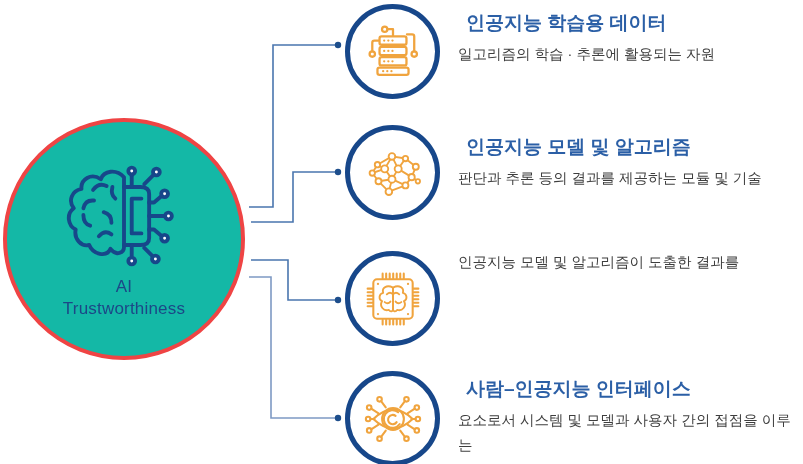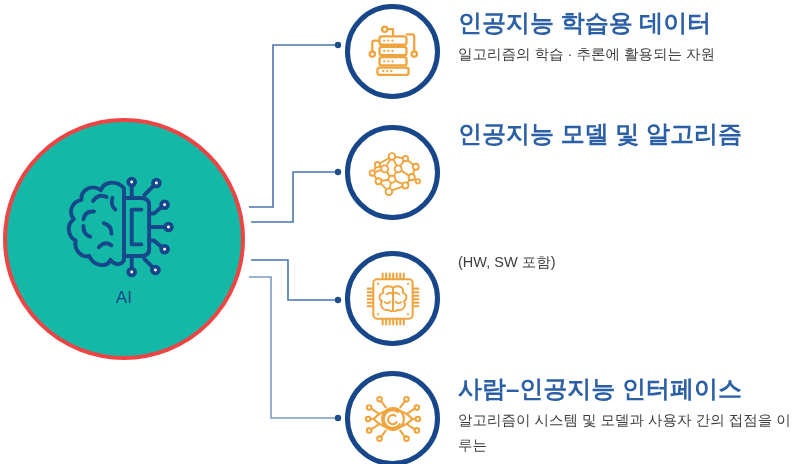--- a/index.html
+++ b/index.html
@@ -19,21 +19,21 @@
     font-weight:500;letter-spacing:.2px;
   }
   
   .badge{
     position:absolute;left:345px;width:85px;height:85px;border:5px solid #17478a;
     border-radius:50%;background:#ffffff;display:flex;align-items:center;justify-content:center;
   }
   .badge svg{display:block;}
   
   .item-text{position:absolute;left:458px;width:345px;}
-  .title{font-size:24px;font-weight:bold;color:#2b5fa6;margin:0 0 8px 0;line-height:22px;}
+  .title{font-size:19px;font-weight:bold;color:#2b5fa6;margin:0 0 8px 8px;line-height:22px;}
   .body-line{font-size:14.5px;color:#3e3e3e;line-height:25px;}
 </style>
 </head>
 <body>
 
 <div class="canvas">
 
   <svg class="connectors" viewBox="0 0 803 464" fill="none">
     <path d="M249,207 L273,207 L273,45 L336,45" stroke="#4a76ae" stroke-width="1.6"></path>
     <path d="M251,222 L293,222 L293,172 L336,172" stroke="#4a76ae" stroke-width="1.6"></path>
@@ -69,20 +69,21 @@
         <circle cx="112" cy="60" r="3.5" fill="#ffffff"></circle>
       <path d="M92,74 h5 l7,6"></path>  
         <circle cx="108" cy="83" r="3.5" fill="#ffffff"></circle>
       <path d="M74,90 V101"></path>  
         <circle cx="74" cy="106.5" r="3.5" fill="#ffffff"></circle>
       <path d="M87,93 l8,8"></path>  
         <circle cx="98.5" cy="104.5" r="3.5" fill="#ffffff"></circle>
     </svg>
     <div class="hub-label">
       <div>AI</div>
+      <div>Trustworthiness</div>
     </div>
   </div>
 
   <div class="badge" style="top:4px;">
     <svg width="58" height="58" viewBox="0 0 56 56" fill="none" stroke="#f0a43e" stroke-width="2.2" stroke-linecap="round" stroke-linejoin="round">
       <circle cx="20" cy="6" r="2.6" fill="#ffffff"></circle>
       <path d="M22.6,6 H28 V12"></path>
       <circle cx="8" cy="30" r="2.6" fill="#ffffff"></circle>
       <path d="M8,27.4 V19 q0,-2 2,-2 h4"></path>
       <circle cx="48.5" cy="30" r="2.6" fill="#ffffff"></circle>
@@ -127,22 +128,23 @@
         <circle cx="33" cy="24" r="3.4"></circle>
         <circle cx="46" cy="32" r="3.0"></circle>
         <circle cx="14" cy="36" r="2.9"></circle>
         <circle cx="27" cy="34" r="3.4"></circle>
         <circle cx="40" cy="40" r="2.9"></circle>
         <circle cx="24" cy="46" r="3.2"></circle>
         <circle cx="52" cy="36" r="2.1"></circle>
       </g>
     </svg>
   </div>
-  <div class="item-text" style="top:123px;">
+  <div class="item-text" style="top:136px;">
     <div class="title">인공지능 모델 및 알고리즘</div>
+    <div class="body-line">판단과 추론 등의 결과를 제공하는 모듈 및 기술</div>
   </div>
 
   <div class="badge" style="top:251px;">
     <svg width="58" height="58" viewBox="0 0 56 56" fill="none" stroke="#f0a43e" stroke-width="2" stroke-linecap="round" stroke-linejoin="round">
       <path d="M18,3.5 V8 M21.4,3.5 V8 M24.8,3.5 V8 M28.2,3.5 V8 M31.6,3.5 V8 M35,3.5 V8 M38.4,3.5 V8"></path>
       <path d="M18,48 V52.5 M21.4,48 V52.5 M24.8,48 V52.5 M28.2,48 V52.5 M31.6,48 V52.5 M35,48 V52.5 M38.4,48 V52.5"></path>
       <path d="M3.5,18 H8 M3.5,21.4 H8 M3.5,24.8 H8 M3.5,28.2 H8 M3.5,31.6 H8 M3.5,35 H8"></path>
       <path d="M48,18 H52.5 M48,21.4 H52.5 M48,24.8 H52.5 M48,28.2 H52.5 M48,31.6 H52.5 M48,35 H52.5"></path>
       <rect x="9" y="9" width="38" height="38" rx="3.5"></rect>
       <g fill="#f0a43e" stroke="none">
@@ -157,21 +159,21 @@
         <path d="M20,31 q3,2.5 5.5,-0.5"></path>
       </g>
       <g stroke-width="1.8" transform="translate(56,0) scale(-1,1)">
         <path d="M28,17 C22,14 17,17 18.5,22 C14,23 14,29 17.5,30 C14.5,35 19,40 24,38.5 C25.5,41 28,40 28,38 Z"></path>
         <path d="M22,23.5 q3,-3 5.5,-0.5"></path>
         <path d="M20,31 q3,2.5 5.5,-0.5"></path>
       </g>
     </svg>
   </div>
   <div class="item-text" style="top:250px;">
-    <div class="body-line">(HW, SW 포함)</div>
+    <div class="body-line">인공지능 모델 및 알고리즘이 도출한 결과를</div>
   </div>
 
   <div class="badge" style="top:371px;">
     <svg width="58" height="58" viewBox="0 0 56 56" fill="none" stroke="#f0a43e" stroke-width="2" stroke-linecap="round" stroke-linejoin="round">
       <path d="M9,28 Q28,10 47,28 Q28,46 9,28 Z"></path>
       <circle cx="28" cy="28" r="10.5"></circle>
       <path d="M33,21.5 A8.5,8.5 0 1,0 34.5,33"></path>
       <path d="M30.5,25 A4.5,4.5 0 1,0 31.5,31"></path>
       <g>
         <circle cx="5" cy="17" r="2.2" fill="#ffffff"></circle>
@@ -194,17 +196,17 @@
         <path d="M7,38 l7,-4.5"></path>
         <circle cx="15" cy="9" r="2.2" fill="#ffffff"></circle>
         <path d="M16.5,10.8 l4.5,6"></path>
         <circle cx="15" cy="47" r="2.2" fill="#ffffff"></circle>
         <path d="M16.5,45.2 l4.5,-6"></path>
       </g>
     </svg>
   </div>
   <div class="item-text" style="top:378px;">
     <div class="title">사람–인공지능 인터페이스</div>
-    <div class="body-line">알고리즘이 시스템 및 모델과 사용자 간의 접점을 이루는</div>
+    <div class="body-line">요소로서 시스템 및 모델과 사용자 간의 접점을 이루는</div>
     <div class="body-line">요소로서 다양한 상호작용을 적절히 처리하여 전달</div>
   </div>
 
 </div>
 
 </body></html>

